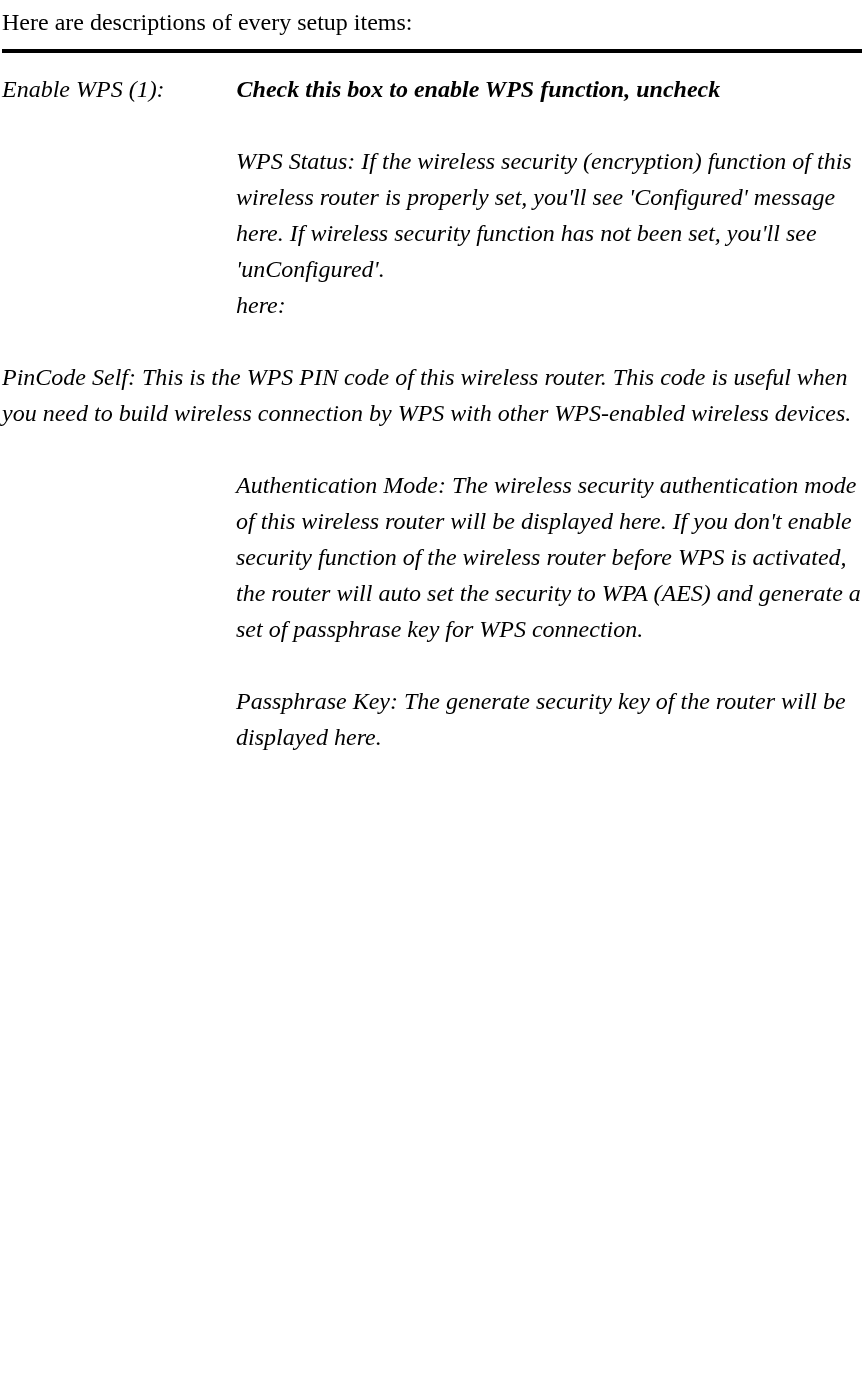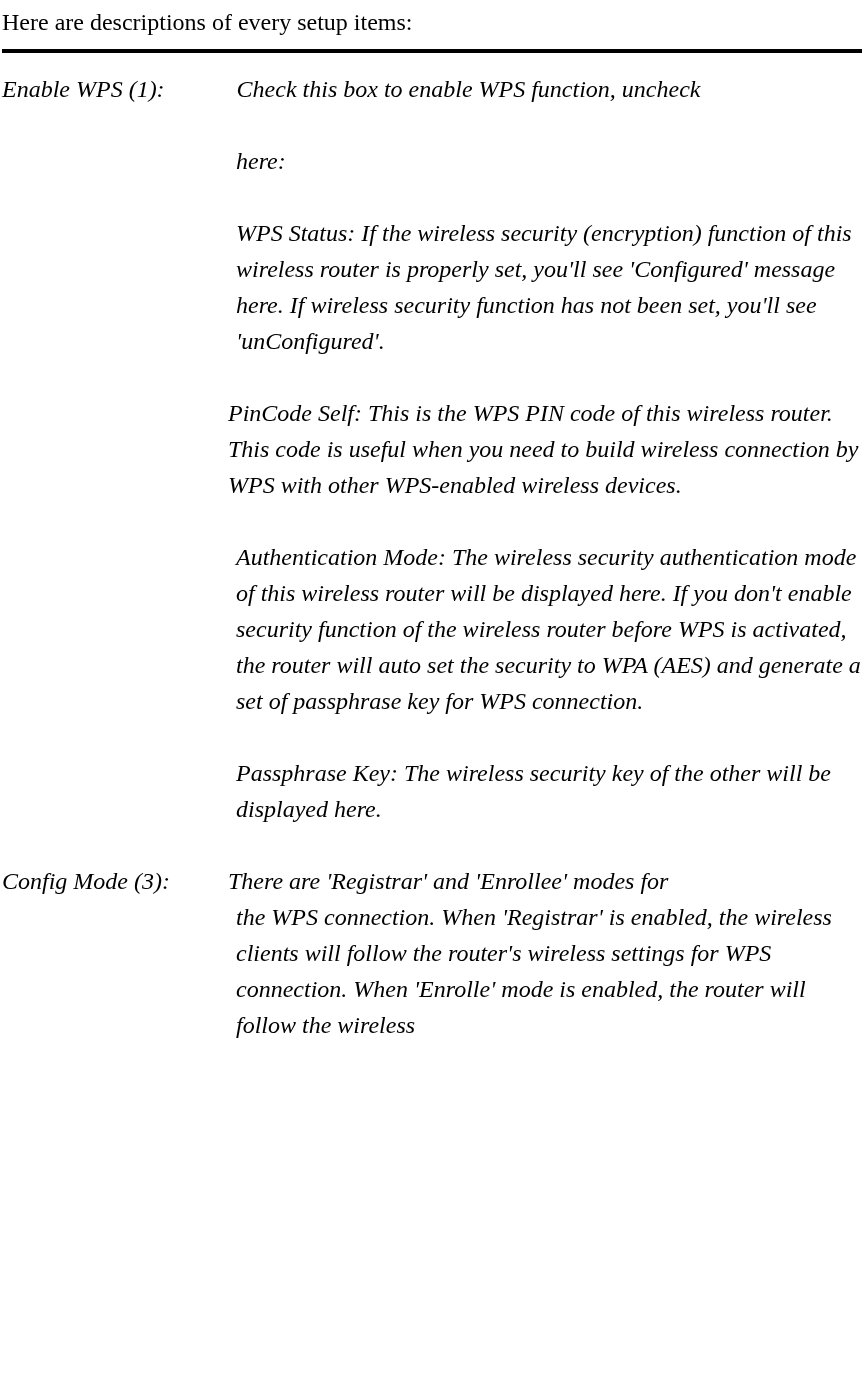--- a/index.html
+++ b/index.html
@@ -29,26 +29,26 @@
     }
     .item {
       margin-bottom: 36px;
     }
     .item-label {
       display: inline;
       margin-top: 18px;
     }
     .item-desc-first {
       display: inline;
+      font-weight: bold;
     }
     .continuation {
       margin-left: 234px;
     }
     .continuation-pincode {
-      margin-left: 226px;
     }
     .sub-block {
       margin-top: 36px;
     }
     .spacer1 {
       display: inline-block;
       width: 72px;
     }
     .spacer3 {
       display: inline-block;
@@ -63,32 +63,28 @@
 
 <div class="items">
 
   <div class="item">
     <div>
       <span class="item-label">Enable WPS (1):</span><span class="spacer1"></span><span class="item-desc-first">Check this box to enable WPS function, uncheck</span>
     </div>
   </div>
 
   <div class="item">
+    <div class="continuation sub-block">WPS Status: If the wireless security (encryption) function of this wireless router is properly set, you'll see 'Configured' message here. If wireless security function has not been set, you'll see 'unConfigured'.</div>
+
     <div class="continuation">here:</div>
-
-    <div class="continuation sub-block">WPS Status: If the wireless security (encryption) function of this wireless router is properly set, you'll see 'Configured' message here. If wireless security function has not been set, you'll see 'unConfigured'.</div>
 
     <div class="continuation-pincode sub-block">PinCode Self: This is the WPS PIN code of this wireless router. This code is useful when you need to build wireless connection by WPS with other WPS-enabled wireless devices.</div>
 
 
     <div class="continuation sub-block">Authentication Mode: The wireless security authentication mode of this wireless router will be displayed here. If you don't enable security function of the wireless router before WPS is activated, the router will auto set the security to WPA (AES) and generate a set of passphrase key for WPS connection.</div>
 
-    <div class="continuation sub-block">Passphrase Key: The wireless security key of the other will be displayed here.</div>
+    <div class="continuation sub-block">Passphrase Key: The generate security key of the router will be displayed here.</div>
   </div>
 
   <div class="item">
-    <div>
-      <span class="item-label">Config Mode (3):</span><span class="spacer3"></span><span class="item-desc-first">There are 'Registrar' and 'Enrollee' modes for</span>
-    </div>
-    <div class="continuation">the WPS connection. When 'Registrar' is enabled, the wireless clients will follow the router's wireless settings for WPS connection. When 'Enrolle' mode is enabled, the router will follow the wireless</div>
   </div>
 
 </div>
 
 </body></html>

